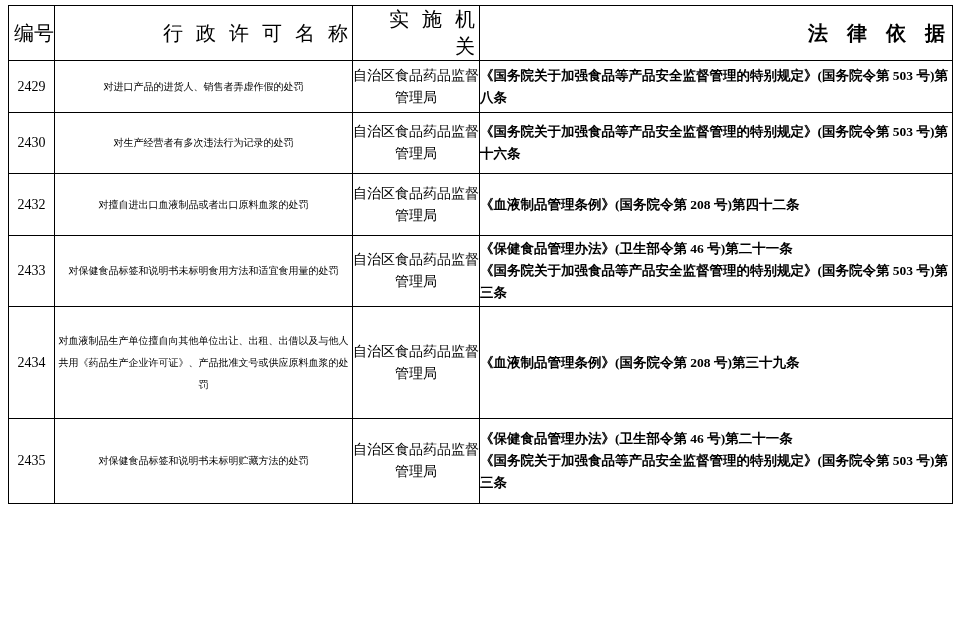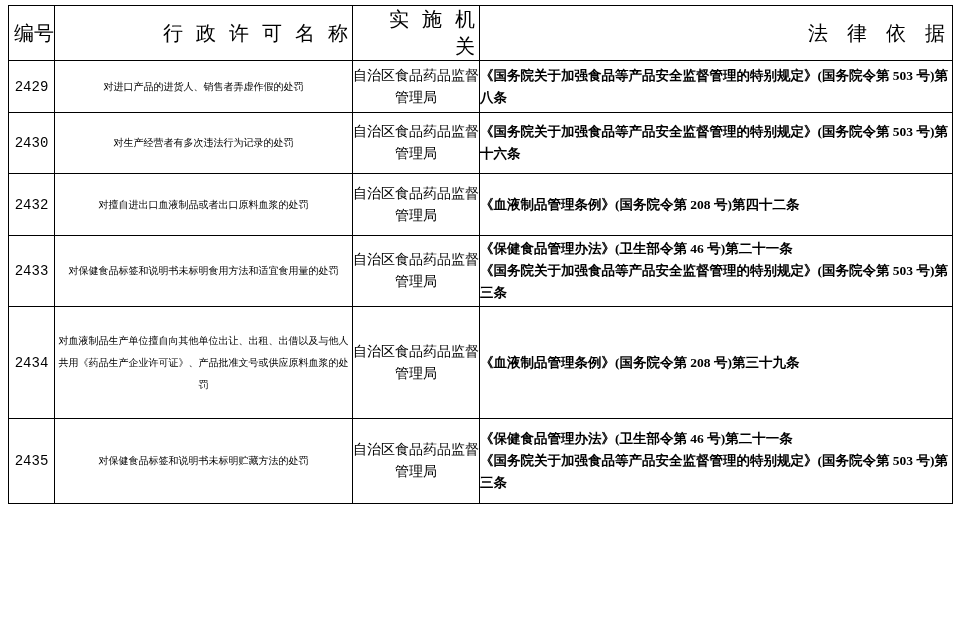--- a/index.html
+++ b/index.html
@@ -46,25 +46,25 @@
     letter-spacing: 0;
   }
   th .spaced {
     letter-spacing: 4px;
     padding-left: 4px;
     font-family: Liberation Serif, serif;
   }
   th .spaced-wide {
     letter-spacing: 7px;
     padding-left: 7px;
+    font-weight: bold;
   }
   td.code {
     text-align: center;
     font-size: 14px;
-    font-family: Liberation Mono, monospace;
   }
   td.name {
     font-size: 10px;
     line-height: 22px;
     padding: 6px 6px 6px 8px;
     text-align: center;
   }
   td.org {
     font-size: 14px;
     line-height: 22px;

